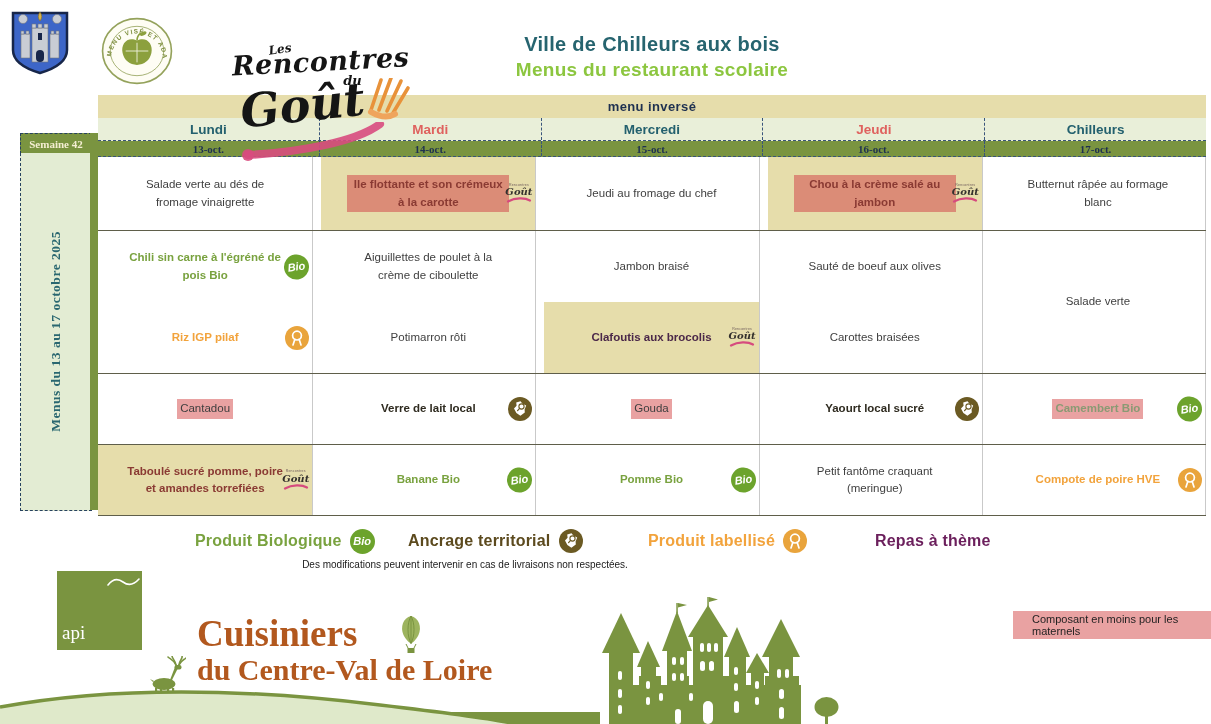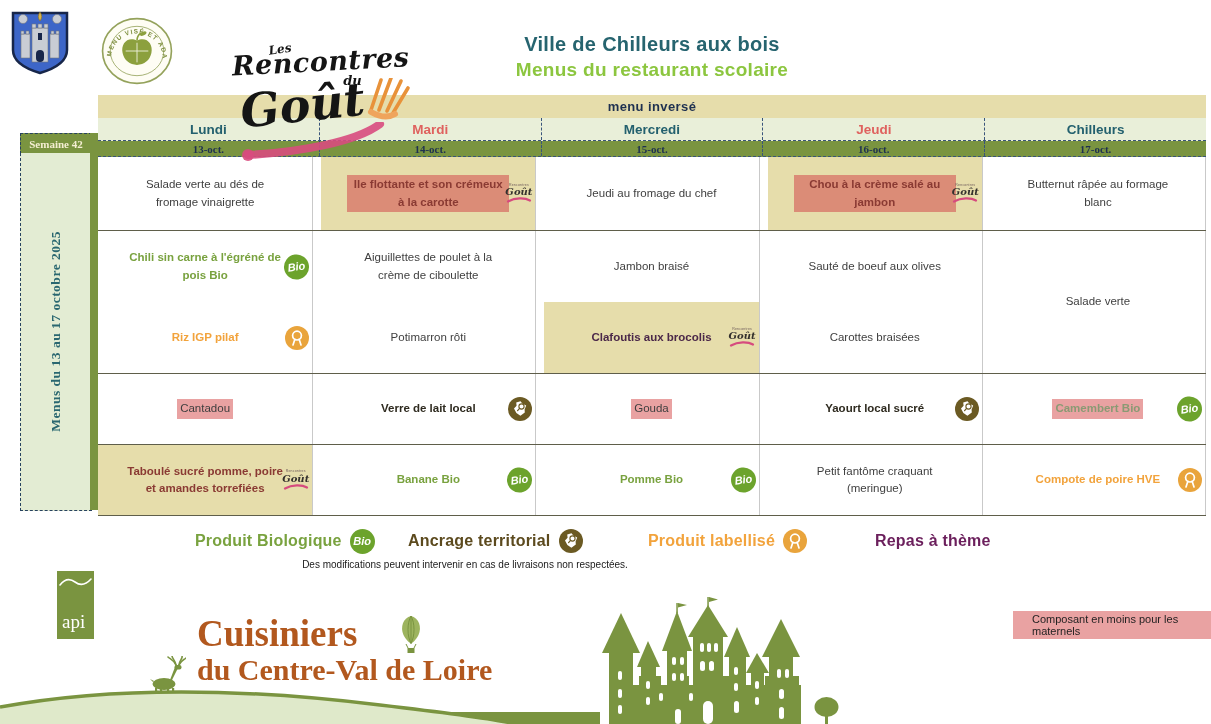--- a/index.html
+++ b/index.html
@@ -76,21 +76,21 @@
   .left-strip{position:absolute;left:90px;top:133px;width:8px;height:377px;background:#7A9440;}
 
   
   .legend{position:absolute;left:0;top:527px;width:1211px;height:28px;}
   .legend-item{position:absolute;top:0;display:flex;align-items:center;gap:8px;height:28px;}
   .legend-label{font-weight:bold;font-size:16px;letter-spacing:.2px;}
   .mod-note{position:absolute;left:230px;top:559px;width:470px;text-align:center;
             font-size:10px;color:#1a1a1a;}
 
   
-  .api-logo{position:absolute;left:57px;top:571px;width:37px;height:68px;background:#7A9440;color:#fff;}
+  .api-logo{position:absolute;left:57px;top:571px;width:37px;height:79px;background:#7A9440;color:#fff;padding-left:48px;}
   .api-word{position:absolute;left:5px;bottom:6px;font-family:"Liberation Serif",serif;font-size:19px;}
   .brand{position:absolute;left:197px;top:615px;color:#B2581E;font-family:"Liberation Serif",serif;line-height:1.05;}
   .brand-1{font-size:37px;font-weight:bold;}
   .brand-2{font-size:30px;font-weight:bold;}
   .balloon{position:absolute;left:399px;top:615px;}
   .deer{position:absolute;left:146px;top:656px;}
   .bottom-strip{position:absolute;left:95px;top:712px;width:505px;height:12px;background:#7A9440;}
   .hill{position:absolute;left:0;top:683px;}
   .castle{position:absolute;left:597px;top:597px;}
   .tree{position:absolute;left:810px;top:694px;}

